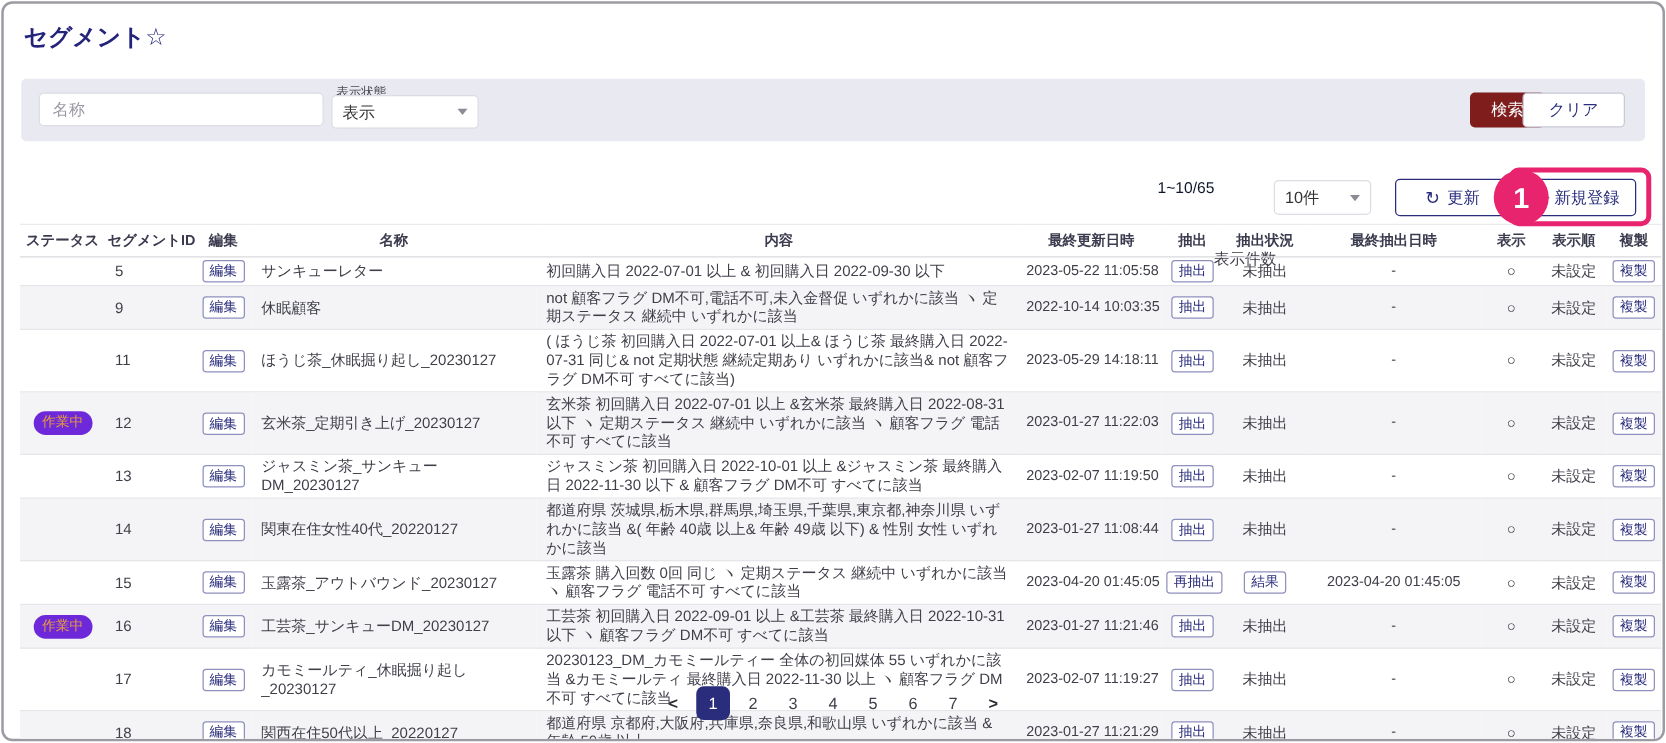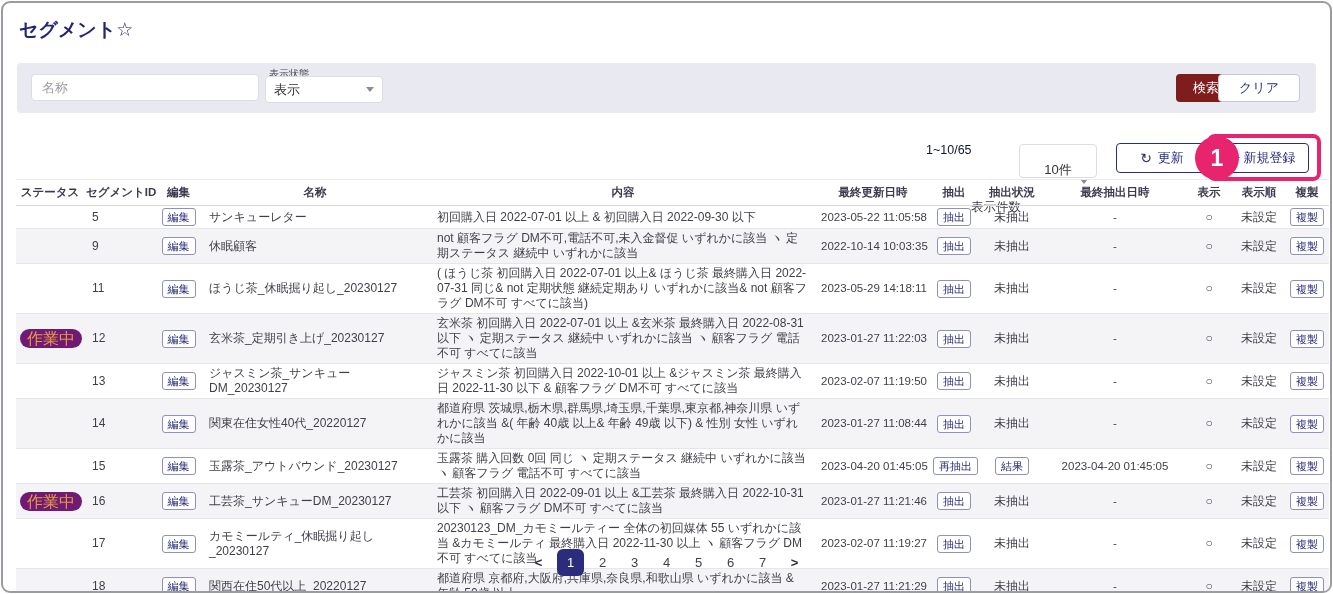--- a/index.html
+++ b/index.html
@@ -26,22 +26,22 @@
     cursor:pointer; font-family:inherit; }
   .btn-search { position:absolute; right:80px; top:11px; width:60px; height:28px; background:#7f1d1d;
     color:#fff; border:none; }
   .btn-clear { position:absolute; right:16px; top:11px; width:82px; height:28px; background:#fff;
     color:#2a2d7c; border:1px solid #c9c9d6; }
 
   
   .range-text { position:absolute; left:923px; top:140px; font-size:12.5px; color:#0f172a; }
   .pp-label { position:absolute; left:968px; top:148px; font-size:12.5px; color:#3b3b45;margin-top:48px; }
   .pp-select { position:absolute; left:1016px; top:141px; width:78px; height:28px; background:#fff;
-    border:1px solid #dcdce3; border-radius:4px; display:flex; align-items:center; padding:16px 8px;
-    font-size:13px; color:#333; cursor:pointer;flex-direction:column; }
+    border:1px solid #dcdce3; border-radius:4px; display:flex; align-items:center; padding:4px 8px;
+    font-size:13px; color:#333; cursor:pointer; }
   .btn-refresh { position:absolute; left:1113px; top:140px; width:92px; height:30px; background:#fff;
     color:#2a2d7c; border:1px solid #2a2d7c; gap:6px; }
   .btn-new { position:absolute; left:1216px; top:140px; width:90px; height:30px; background:#fff;
     color:#2a2d7c; border:1px solid #2a2d7c; }
   .refresh-glyph { font-size:14px; line-height:1; }
 
   
   .anno-rect { position:absolute; left:1204px; top:131px; width:114px; height:47px;
     border:4px solid #e8246f; border-radius:8px; pointer-events:none; z-index:8; }
   .anno-circle { position:absolute; left:1192px; top:133px; width:44px; height:44px; border-radius:50%;
@@ -57,21 +57,21 @@
     vertical-align:middle; }
   tbody tr:nth-child(even) { background:#f4f4f7; }
   .c-id { text-align:left; padding-left:8px; }
   .c-name { text-align:left; padding-left:8px; overflow:hidden; }
   .c-content { text-align:left; padding:2px 8px; }
   .c-date { text-align:center; white-space:nowrap; font-size:11.5px; }
   .c-center { text-align:center; }
   .chip { display:inline-block; border:1px solid #8e90bd; color:#2a2d7c; background:#fff;
     border-radius:3px; font-size:11px; line-height:14px; padding:1px 5px; cursor:pointer;
     font-family:inherit; white-space:nowrap; }
-  .badge { display:inline-block; background:#701a75; color:#e79b3f; font-size:16px;
+  .badge { display:inline-block; background:#6d28d9; color:#e79b3f; font-size:11px;
     border-radius:10px; padding:2px 7px; white-space:nowrap; }
 
   
   .pagination { position:absolute; left:0; right:0; top:546px; display:flex; justify-content:center;
     align-items:center; gap:5px; }
   .page-item { width:27px; height:27px; line-height:27px; text-align:center; font-size:13px;
     color:#3f3f49; cursor:pointer; border-radius:6px; }
   .page-item.active { background:#2a2d7c; color:#fff; }
   .page-chev { font-size:13px; font-weight:bold; color:#2c2c36; }
 </style>

